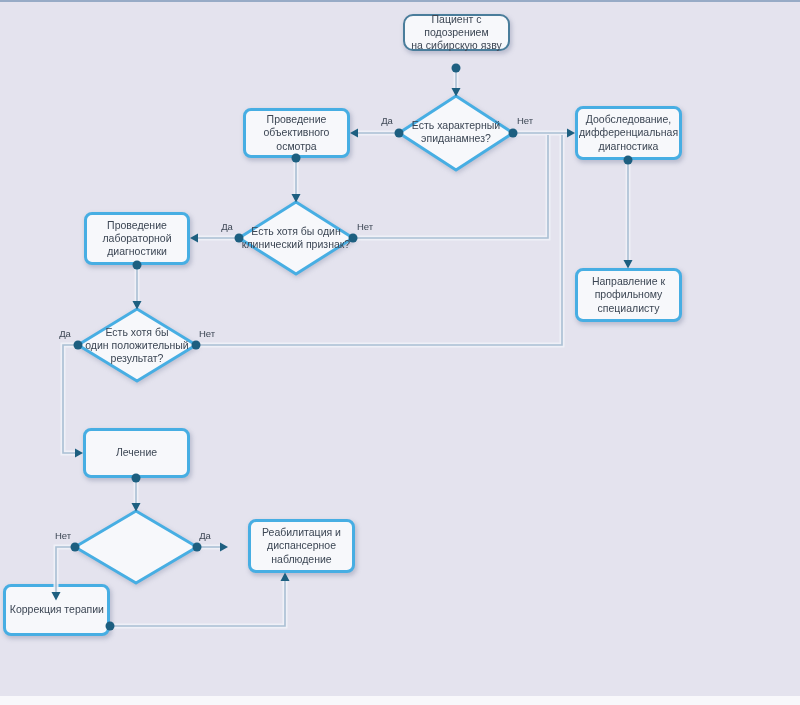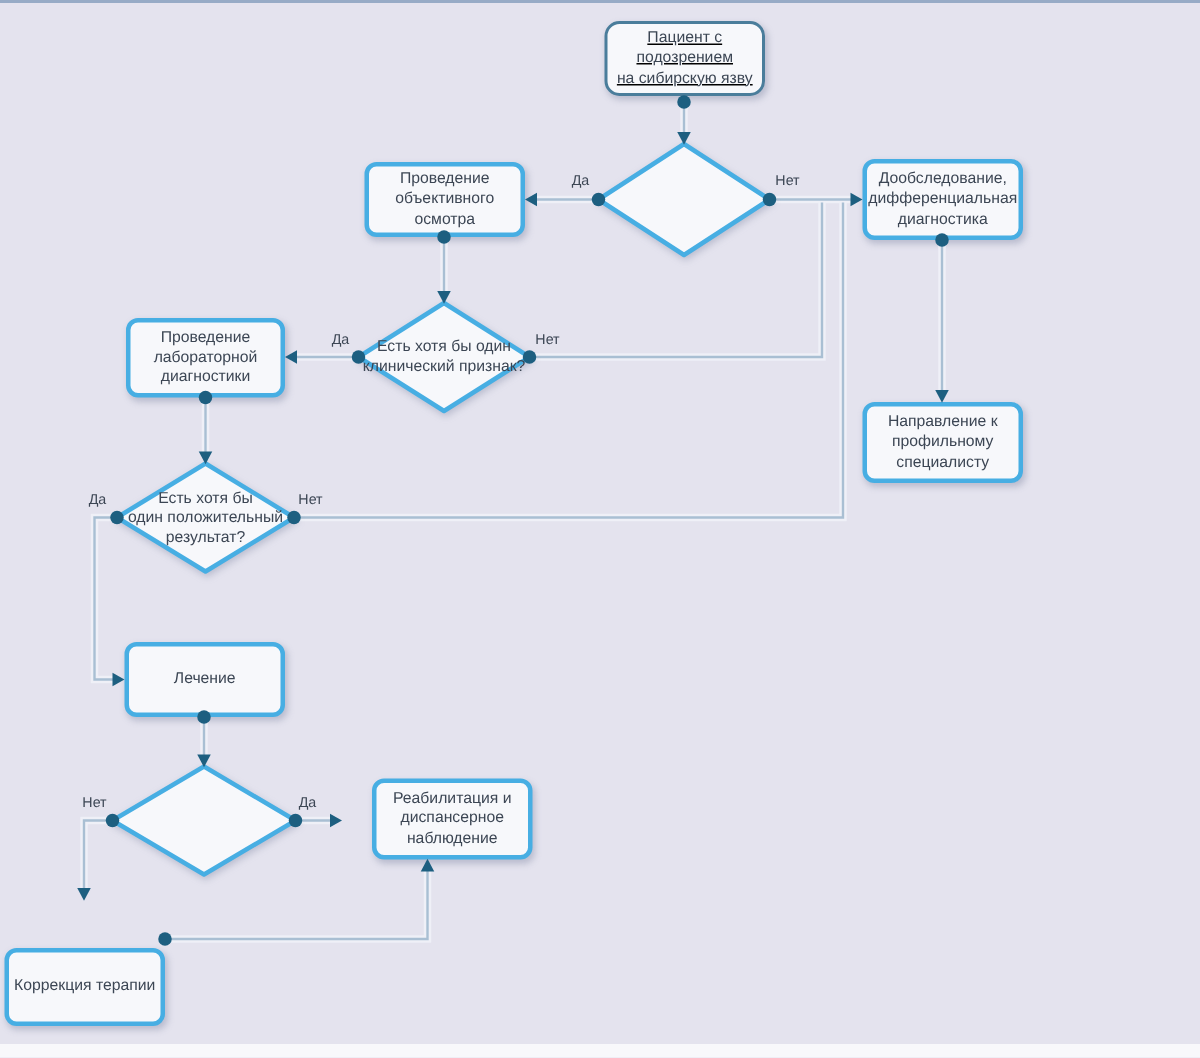--- a/index.html
+++ b/index.html
@@ -49,21 +49,21 @@
     font-size:9.5px;color:var(--text,#3c4654);pointer-events:none;
   }
 </style>
 </head>
 <body>
 
 <div id="canvas">
   <div class="edge-top"></div>
   <div class="edge-bottom"></div>
 
-  <div class="node-box start" style="left:403px;top:14px;width:107px;height:50px;text-decoration:underline;">
+  <div class="node-box start" style="left:403px;top:14px;width:107px;height:37px;">
     <div class="node-label">Пациент с подозрением
 на сибирскую язву</div>
   </div>
   <div class="node-box" style="left:243px;top:108px;width:107px;height:50px;">
     <div class="node-label">Проведение
 объективного осмотра</div>
   </div>
   <div class="node-box" style="left:575px;top:268px;width:107px;height:54px;">
     <div class="node-label">Направление к
 профильному
@@ -80,21 +80,21 @@
 диагностики</div>
   </div>
   <div class="node-box" style="left:83px;top:428px;width:107px;height:50px;">
     <div class="node-label">Лечение</div>
   </div>
   <div class="node-box" style="left:228px;top:519px;width:107px;height:54px;margin-left:20px;">
     <div class="node-label">Реабилитация и
 диспансерное
 наблюдение</div>
   </div>
-  <div class="node-box" style="left:3px;top:632px;width:107px;height:52px;">
+  <div class="node-box" style="left:3px;top:584px;width:107px;height:52px;justify-content:flex-end;">
     <div class="node-label">Коррекция терапии</div>
   </div>
 
   <svg class="wires" width="800" height="705" viewBox="0 0 800 705">
     <g>
       <path class="halo" d="M456 68 V92"></path>
         <path class="edge" d="M456 68 V92"></path>
       <path class="halo" d="M399 133 H354"></path>
         <path class="edge" d="M399 133 H354"></path>
       <path class="halo" d="M513 133 H571"></path>
@@ -156,20 +156,22 @@
       <circle class="dot" cx="78" cy="345" r="4.5"></circle>
       <circle class="dot" cx="196" cy="345" r="4.5"></circle>
       <circle class="dot" cx="628" cy="160" r="4.5"></circle>
       <circle class="dot" cx="136" cy="478" r="4.5"></circle>
       <circle class="dot" cx="75" cy="547" r="4.5"></circle>
       <circle class="dot" cx="197" cy="547" r="4.5"></circle>
       <circle class="dot" cx="110" cy="626" r="4.5"></circle>
     </g>
   </svg>
 
+  <div class="dtext" style="left:400px;top:119px;width:112px;">Есть характерный
+эпиданамнез?</div>
   <div class="dtext" style="left:83px;top:326px;width:108px;">Есть хотя бы
 один положительный
 результат?</div>
   <div class="dtext" style="left:241px;top:225px;width:110px;">Есть хотя бы один
 клинический признак?</div>
 
   <div class="elabel" style="left:374px;top:115px;">Да</div>
   <div class="elabel" style="left:512px;top:115px;">Нет</div>
   <div class="elabel" style="left:214px;top:221px;">Да</div>
   <div class="elabel" style="left:352px;top:221px;">Нет</div>

